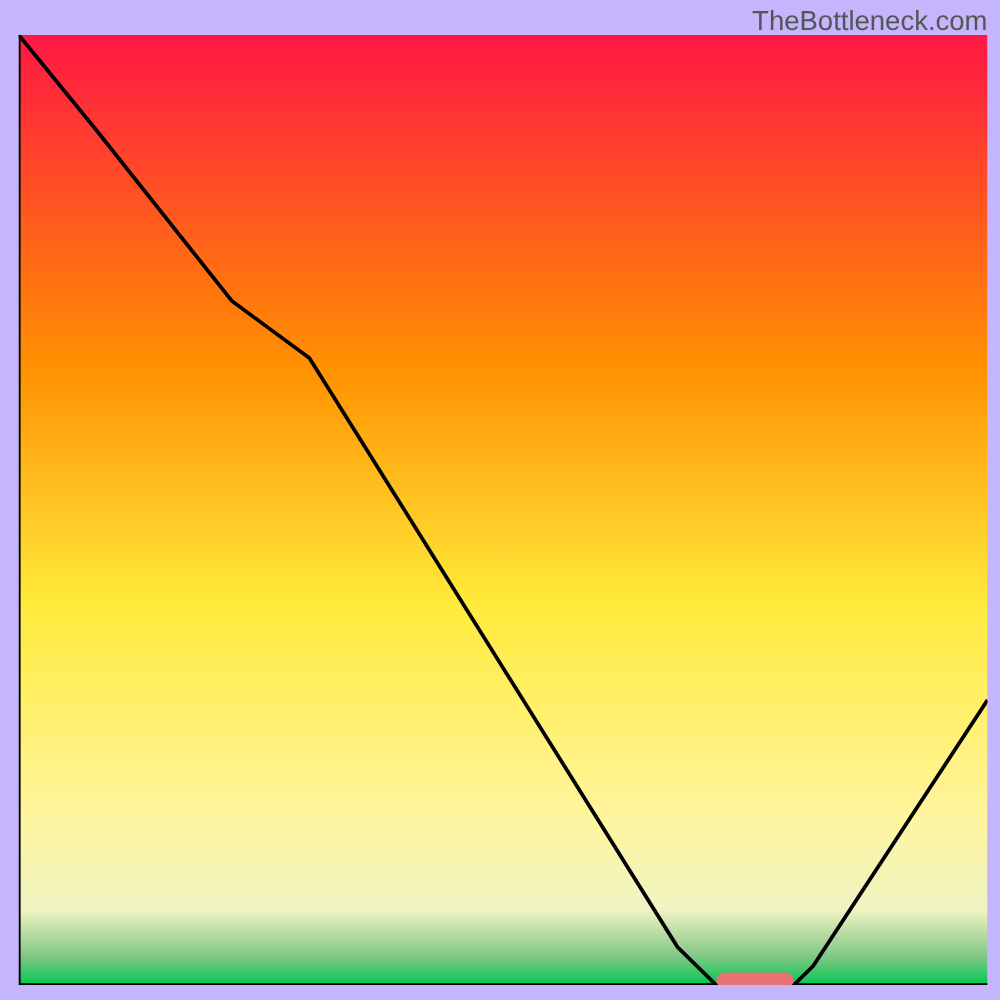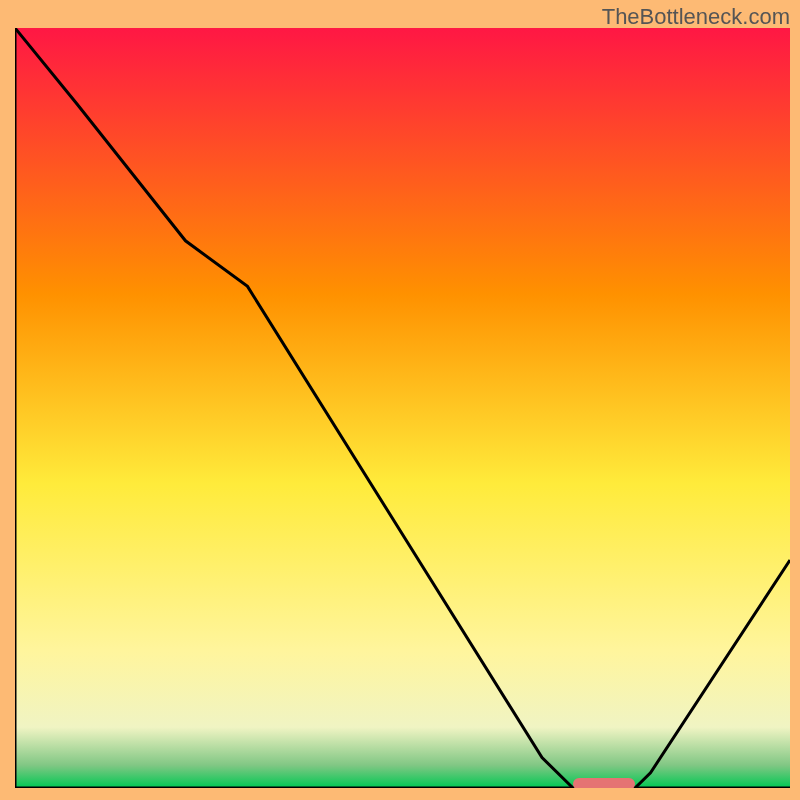--- a/index.html
+++ b/index.html
@@ -1,21 +1,21 @@
 <!DOCTYPE html>
 <html><head>
 <meta charset="utf-8">
 <style>
   * { margin: 0; padding: 0; box-sizing: border-box; }
   body { width: 800px; height: 800px; position: relative; font-family: Arial, sans-serif; }
   .chart-container {
     width: 800px;
     height: 800px;
     position: relative;
-    background: #fdba74;
+    background: #c4b5fd;
   }
   .watermark {
     position: absolute;
     top: 4px;
     right: 10px;
     font-size: 22px;
     color: #555;
     font-family: Arial, sans-serif;
     z-index: 10;
   }

